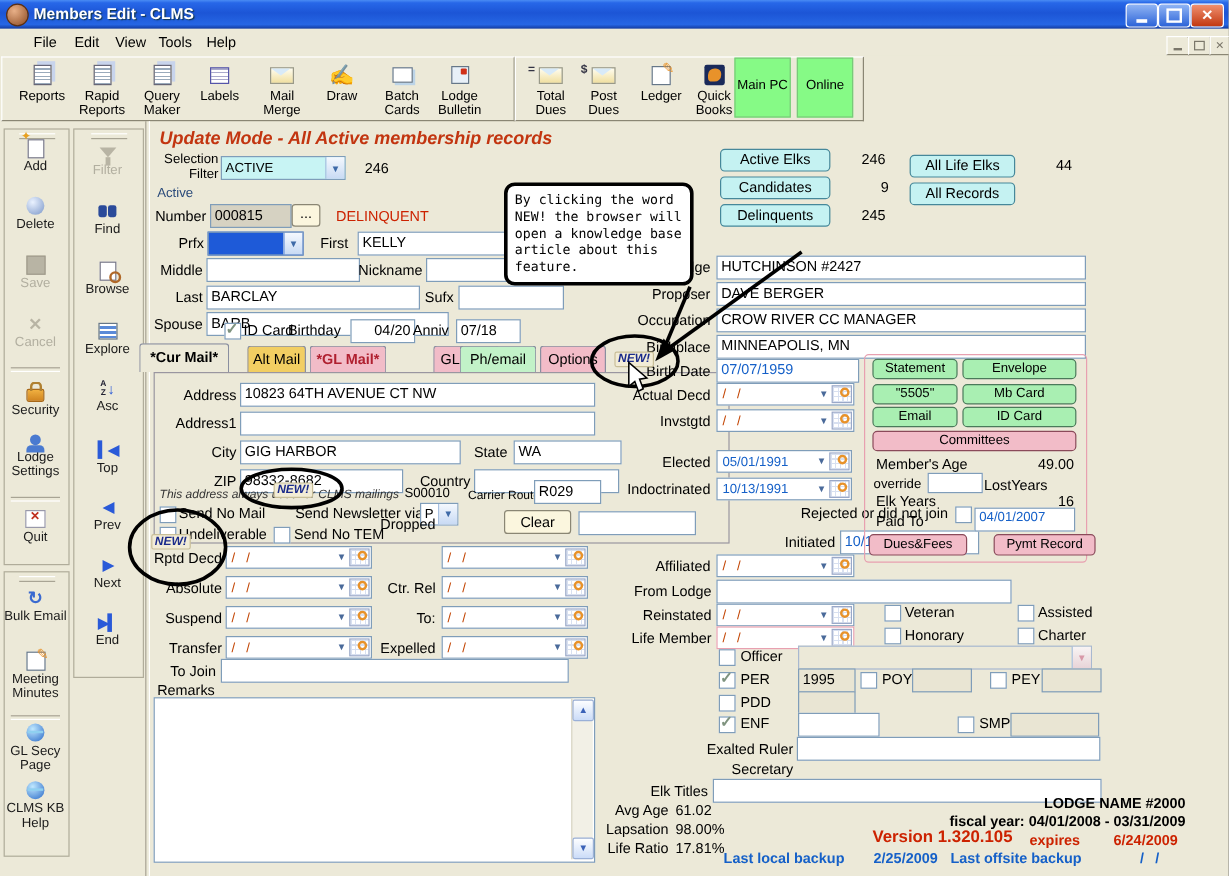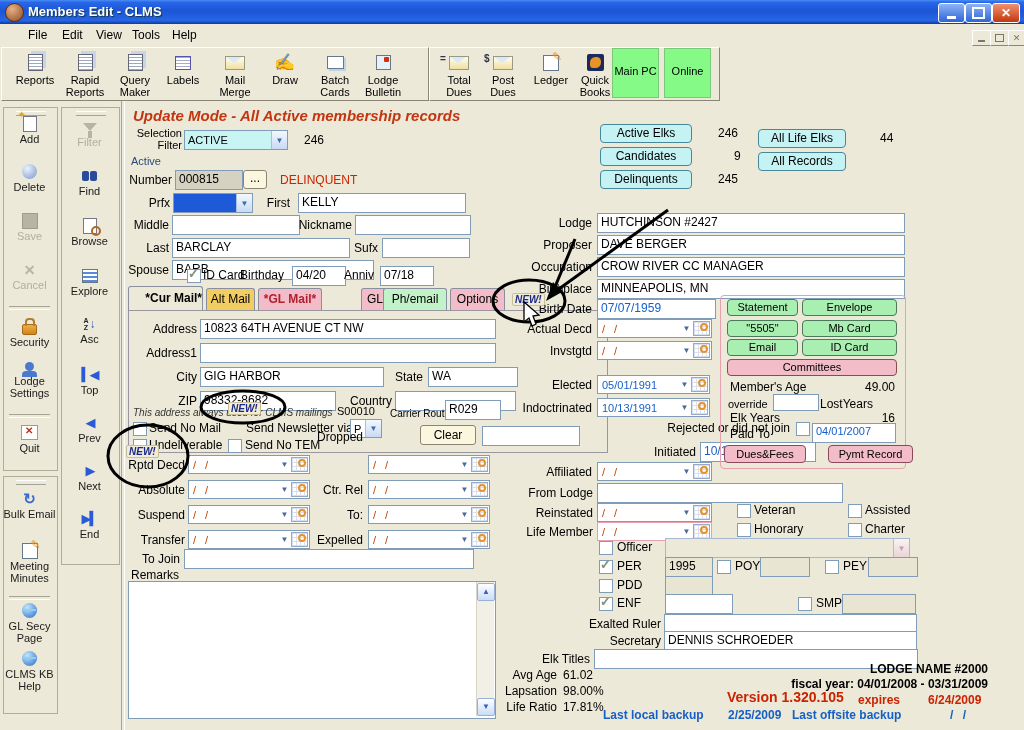--- a/index.html
+++ b/index.html
@@ -409,25 +409,25 @@
   <div class="f" style="left:172px;top:238px;width:170px;">BARCLAY</div>
   <div class="l lr" style="left:346px;top:241px;width:32px;">Sufx</div>
   <div class="f" style="left:382px;top:238px;width:80px;"></div>
 
   <div class="l lr" style="left:120px;top:263px;width:49px;">Spouse</div>
   <div class="f" style="left:172px;top:260px;width:194px;">BARB</div>
 
   <span class="cb ck" style="left:187px;top:269px;"></span>
   <div class="l" style="left:203px;top:268px;">ID Card</div>
   <div class="l" style="left:240px;top:268px;">Birthday</div>
-  <div class="f" style="left:292px;top:266px;width:46px;">04/20</div>
+  <div class="f" style="left:292px;top:266px;width:46px;text-align:right;">04/20</div>
   <div class="l" style="left:344px;top:268px;">Anniv</div>
   <div class="f" style="left:380px;top:266px;width:46px;">07/18</div>
 
-  <div class="tab bold" style="left:128px;width:75px;top:286px;height:24px;background:#ECE9D8;line-height:23px;z-index:5;text-align:right;">*Cur Mail*</div>
+  <div class="tab bold" style="left:116px;width:75px;top:286px;height:24px;background:#ECE9D8;line-height:23px;z-index:5;">*Cur Mail*</div>
   <div class="tab" style="left:206px;width:49px;background:#F2CE62;">Alt Mail</div>
   <div class="tab bold" style="left:258px;width:64px;background:#F2BCC8;color:#B02030;">*GL Mail*</div>
   <div class="tab" style="left:325px;width:55px;background:#F2BCC8;margin-left:36px;">GL Ship</div>
   <div class="tab" style="left:383px;width:64px;background:#C2F2C8;">Ph/email</div>
   <div class="tab" style="left:450px;width:55px;background:#F2BCC8;">Options</div>
   <span class="newbadge" style="left:512px;top:293px;">NEW!</span>
 
   <div class="groupbox" style="left:128px;top:310px;width:478px;height:141px;"></div>
   <div class="l lr" style="left:135px;top:322px;width:62px;">Address</div>
   <div class="f" style="left:200px;top:319px;width:288px;">10823 64TH AVENUE CT NW</div>
@@ -607,21 +607,20 @@
   <span class="cb ck" style="left:599px;top:597px;"></span>
   <div class="l" style="left:617px;top:596px;">ENF</div>
   <div class="f" style="left:665px;top:594px;width:60px;"></div>
   <span class="cb" style="left:798px;top:597px;"></span>
   <div class="l" style="left:816px;top:596px;">SMP</div>
   <div class="f beige" style="left:842px;top:594px;width:66px;"></div>
 
   <div class="l lr" style="left:563px;top:617px;width:98px;">Exalted Ruler</div>
   <div class="f" style="left:664px;top:614px;width:245px;"></div>
   <div class="l lr" style="left:583px;top:634px;width:78px;">Secretary</div>
-  <div class="f" style="left:664px;top:631px;width:245px;">DENNIS SCHROEDER</div>
   <div class="l lr" style="left:528px;top:652px;width:62px;">Elk Titles</div>
   <div class="f" style="left:594px;top:649px;width:316px;"></div>
 
   <div style="position:absolute;left:720px;top:295px;width:184px;height:172px;border:1px solid #E8A0B0;border-radius:4px;"></div>
   <div class="btn gr" style="left:727px;top:299px;width:71px;">Statement</div>
   <div class="btn gr" style="left:802px;top:299px;width:95px;">Envelope</div>
   <div class="btn gr" style="left:727px;top:320px;width:71px;">"5505"</div>
   <div class="btn gr" style="left:802px;top:320px;width:95px;">Mb Card</div>
   <div class="btn gr" style="left:727px;top:339px;width:71px;">Email</div>
   <div class="btn gr" style="left:802px;top:339px;width:95px;">ID Card</div>
@@ -648,20 +647,21 @@
   <div class="l lr bold" style="left:788px;top:662px;width:200px;">LODGE NAME #2000</div>
   <div class="l lr bold" style="left:738px;top:677px;width:250px;">fiscal year: 04/01/2008 - 03/31/2009</div>
   <div class="l red bold" style="left:727px;top:690px;font-size:14px;"><span>Version</span> <span>1.320.105</span></div>
   <div class="l red bold" style="left:858px;top:693px;">expires</div>
   <div class="l red bold" style="left:928px;top:693px;">6/24/2009</div>
   <div class="l blue bold" style="left:603px;top:708px;">Last local backup</div>
   <div class="l blue bold" style="left:728px;top:708px;">2/25/2009</div>
   <div class="l blue bold" style="left:792px;top:708px;">Last offsite backup</div>
   <div class="l blue bold" style="left:950px;top:708px;letter-spacing:3px;">/ /</div>
 
+  <div id="callout">By clicking the word NEW! the browser will open a knowledge base article about this feature.</div>
 
   <svg id="overlay" width="1024" height="730">
     <ellipse cx="529" cy="301" rx="36" ry="21" fill="none" stroke="#000" stroke-width="3"></ellipse>
     <ellipse cx="243" cy="407" rx="42" ry="16" fill="none" stroke="#000" stroke-width="3"></ellipse>
     <ellipse cx="148" cy="456" rx="40" ry="31" fill="none" stroke="#000" stroke-width="3"></ellipse>
     <line x1="668" y1="210" x2="552" y2="294" stroke="#000" stroke-width="3"></line>
     <line x1="575" y1="239" x2="552" y2="294" stroke="#000" stroke-width="3"></line>
     <polygon points="546,301 562,292 553,282" fill="#000"></polygon>
     <polygon points="524,302 524,322 529,318 532,326 536,324 533,316 539,315" fill="#fff" stroke="#000" stroke-width="1.3"></polygon>
   </svg>

